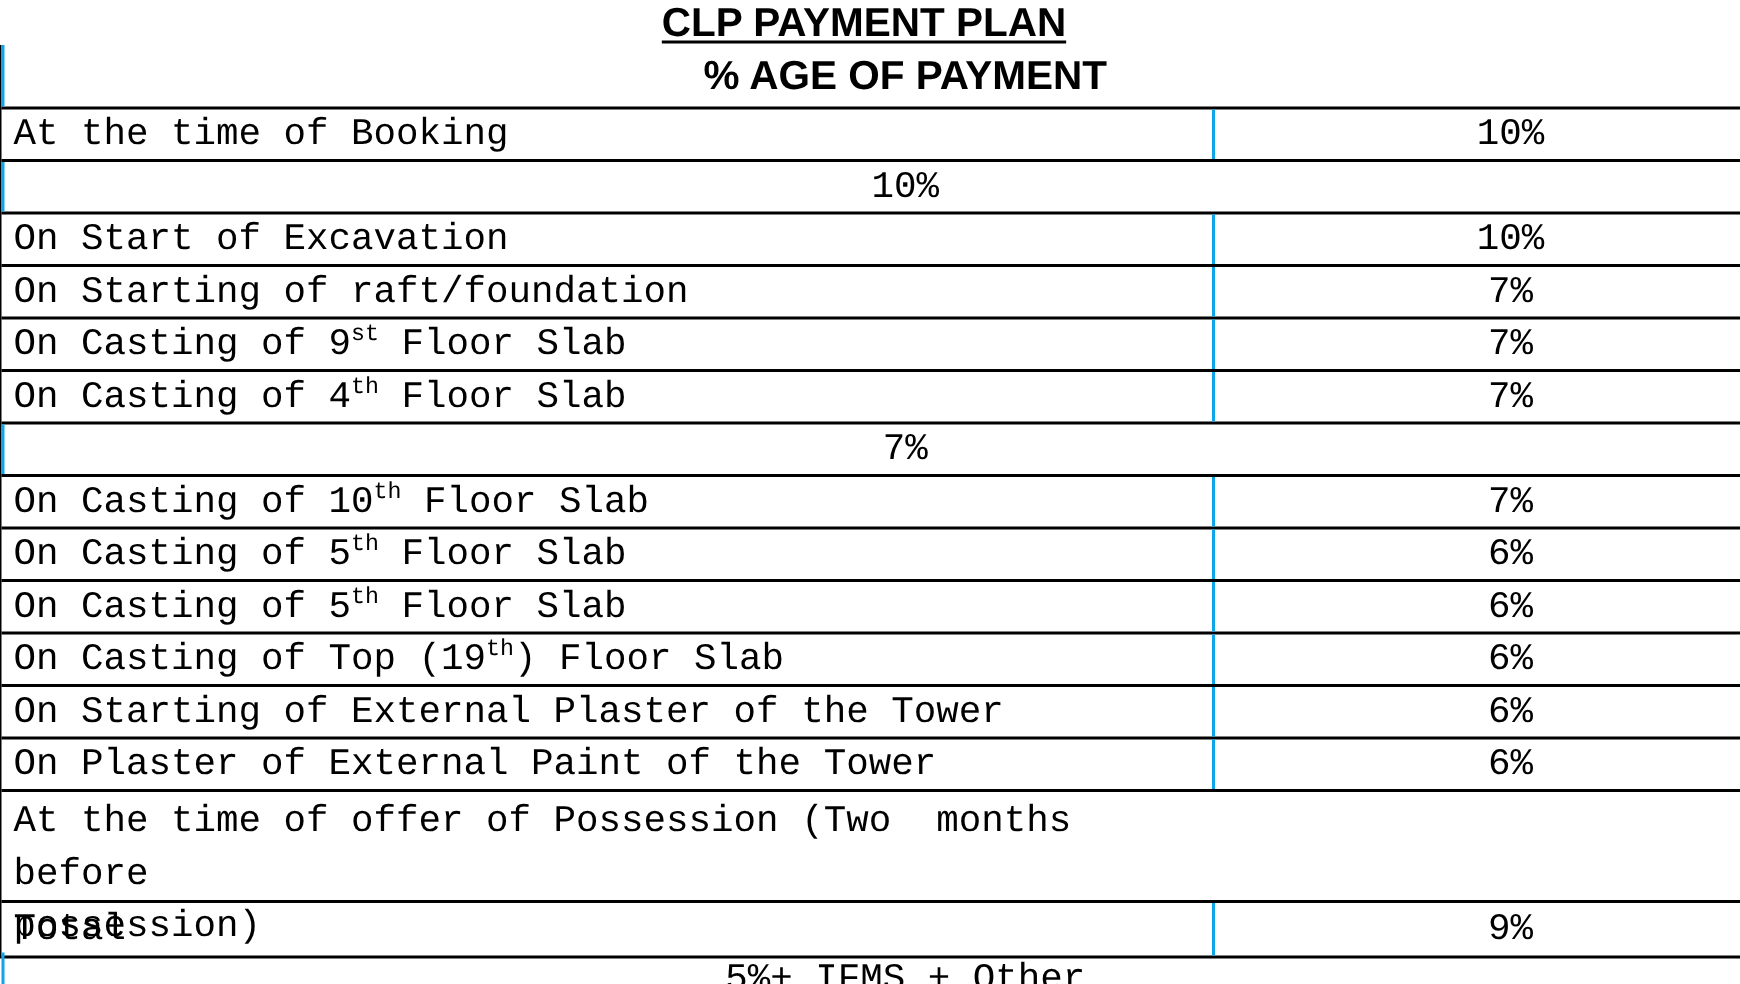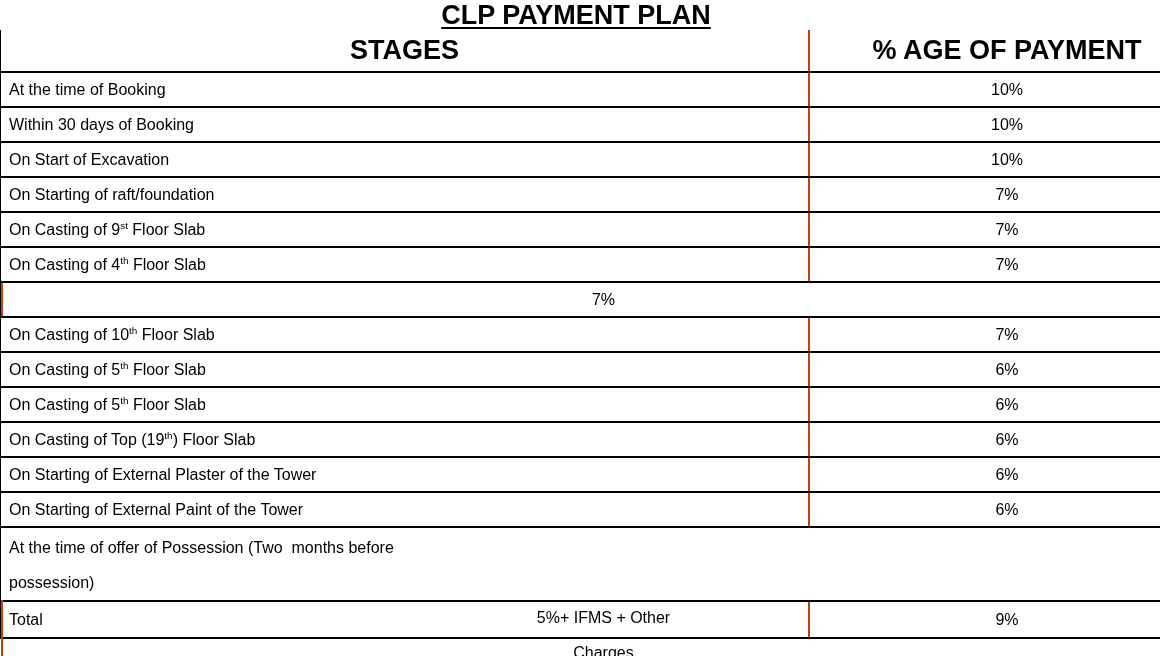--- a/index.html
+++ b/index.html
@@ -51,38 +51,39 @@
   }
   .stage-col {
     width: 807px;
     padding-left: 8px;
     display: flex;
     align-items: center;
     text-align: left;
   }
   .payment-col {
     flex: 1;
-    border-left: 2px solid #c2410c;
+    border-left: 2px solid #0ea5e9;
     padding-left: 44px; 
     display: flex;
     align-items: center;
     justify-content: center;
     text-align: center;
   }
   .header-row .cell {
     font-size: 27px;
     font-weight: bold;
     justify-content: center;
     text-align: center;
   }
   .header-row .stage-col { padding-left: 0; }
   .body-text {
-    font-size: 16px;
+    font-size: 25px;
     line-height: 34px;
     white-space: pre-line;
+    font-family: Liberation Mono, monospace;
   }
   .stage-col .body-text { display: inline-block; }
   .row.tall .stage-col {
     align-items: flex-start;
     padding-top: 2px;
   }
   .row.tall .stage-col .body-text { line-height: 35px; }
   .row.tall .payment-col .body-text { line-height: 35px; }
   sup.ordinal {
     font-size: 0.62em;
@@ -93,37 +94,33 @@
 </head>
 <body>
 
 <div id="page">
   <div class="title-row">
     <span class="title-text">CLP PAYMENT PLAN</span>
   </div>
 
   <div class="table-body">
     <div class="row header-row">
-      <div class="cell stage-col">STAGES</div>
       <div class="cell payment-col">% AGE OF PAYMENT</div>
     </div>
 
     <div id="rows-container">
         <div class="row">
           <div class="cell stage-col">
             <span class="body-text"><span>At the time of Booking</span></span>
           </div>
           <div class="cell payment-col">
             <span class="body-text">10%</span>
           </div>
         </div>
         <div class="row">
-          <div class="cell stage-col">
-            <span class="body-text"><span>Within 30 days of Booking</span></span>
-          </div>
           <div class="cell payment-col">
             <span class="body-text">10%</span>
           </div>
         </div>
         <div class="row">
           <div class="cell stage-col">
             <span class="body-text"><span>On Start of Excavation</span></span>
           </div>
           <div class="cell payment-col">
             <span class="body-text">10%</span>
@@ -193,21 +190,21 @@
         <div class="row">
           <div class="cell stage-col">
             <span class="body-text"><span>On Starting of External Plaster of the Tower</span></span>
           </div>
           <div class="cell payment-col">
             <span class="body-text">6%</span>
           </div>
         </div>
         <div class="row">
           <div class="cell stage-col">
-            <span class="body-text"><span>On Starting of External Paint of the Tower</span></span>
+            <span class="body-text"><span>On Plaster of External Paint of the Tower</span></span>
           </div>
           <div class="cell payment-col">
             <span class="body-text">6%</span>
           </div>
         </div>
         <div class="row tall">
           <div class="cell stage-col">
             <span class="body-text"><span>At the time of offer of Possession (Two&nbsp; months before
 possession)</span></span>
           </div>

